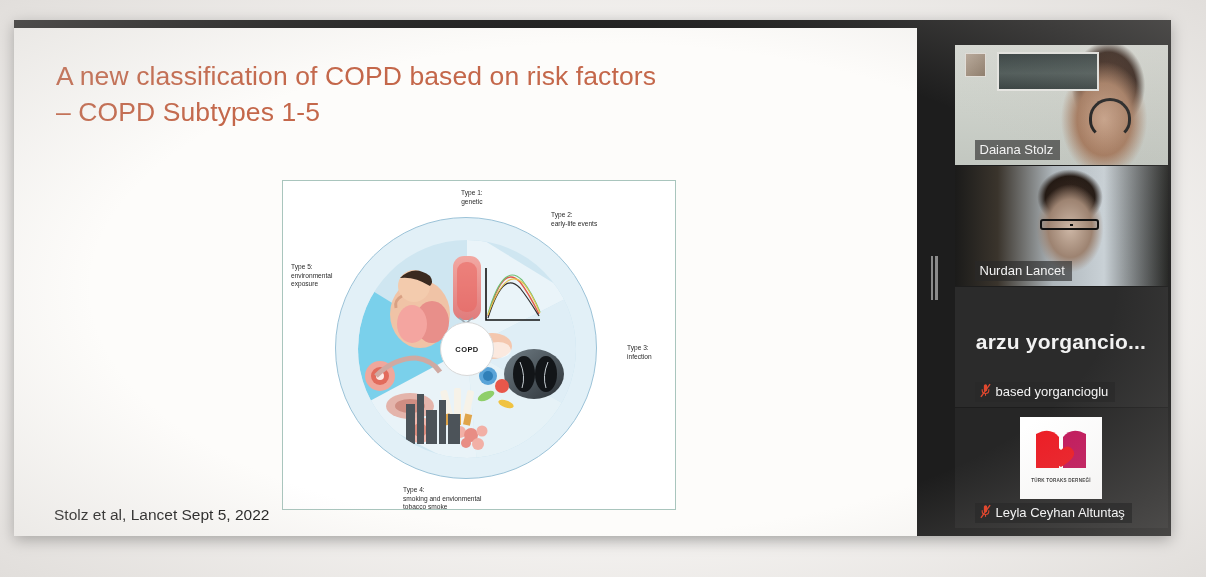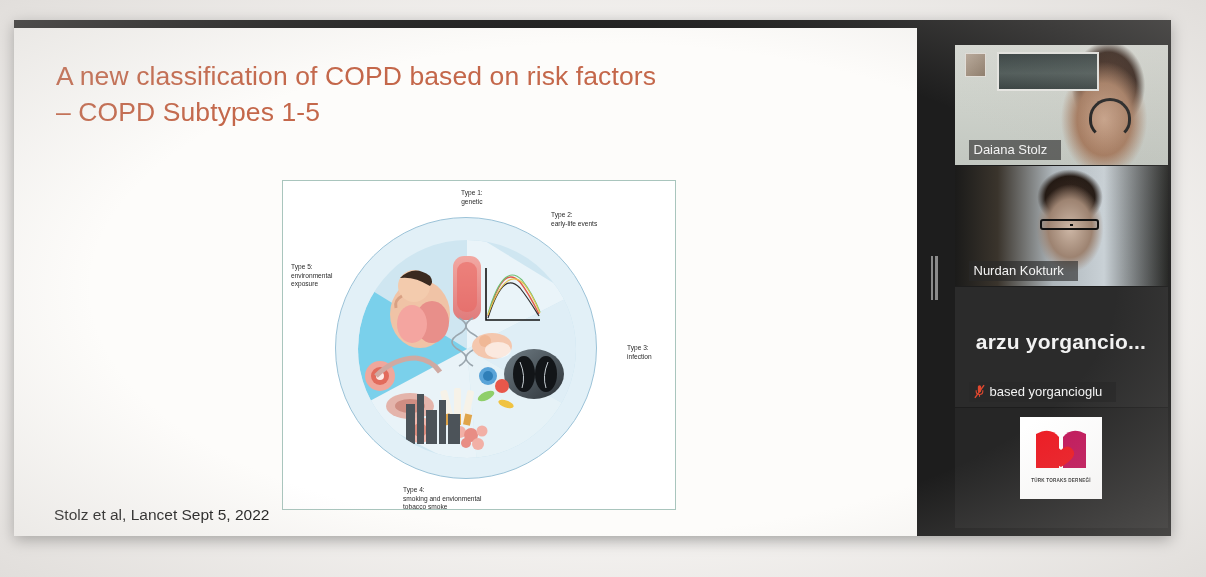--- a/index.html
+++ b/index.html
@@ -162,30 +162,30 @@
     position: relative;
     width: 213px; height: 120px;
     margin: 0 auto 1px auto;
     background: #2a2a2a;
     overflow: hidden;
   }
   .tile.active { outline: 3px solid #86e01e; outline-offset: -3px; }
 
   .tile-name {
     position: absolute;
-    left: 14px; bottom: 5px;
+    left: 20px; bottom: 5px;
     max-width: 200px;
     background: rgba(40,40,40,0.62);
     color: #f3f3f3;
     font-size: 13px;
     line-height: 17px;
-    padding: 1px 14px 2px 5px;
+    padding: 1px 7px 2px 5px;
     white-space: nowrap;
     overflow: hidden;
-    display: flex; align-items: center; gap: 5px;
+    display: flex; gap: 5px;
     z-index: 6;
   }
   .mic-muted { flex: 0 0 auto; width: 11px; height: 15px; display:block; }
 
   
   #tile-1-video {
     position:absolute; inset:0;
     background:
       radial-gradient(ellipse 60px 80px at 70% 62%, #c9a288 0%, #a57a5e 45%, rgba(80,55,40,0) 72%),
       radial-gradient(ellipse 46px 56px at 72% 34%, #4a2e20 0%, #2e1b12 60%, rgba(40,25,16,0) 80%),
@@ -389,20 +389,23 @@
                     <path d="M16 28 q -8 4 -6 12" stroke="#d9a184" stroke-width="3" fill="none"></path>
                   </g>
 
                   <g transform="translate(18,96)" fill="none" stroke="#cfa9a2" stroke-width="5">
                     <path d="M0 40 q 18 -18 40 -18"></path>
                     <path d="M40 22 q 16 2 24 14"></path>
                   </g>
                 </g>
               </svg>
 
+              <div id="copd-core">
+                <span>COPD</span>
+              </div>
             </div>
           </div>
 
           <div class="fig-label" id="lbl-t1">Type 1:
 genetic</div>
           <div class="fig-label" id="lbl-t2">Type 2:
 early-life events</div>
           <div class="fig-label" id="lbl-t3">Type 3:
 infection</div>
           <div class="fig-label" id="lbl-t4">Type 4:
@@ -436,21 +439,21 @@
         <div class="tile-name">
           <span>Daiana Stolz</span>
         </div>
       </div>
 
       <div class="tile">
         <div id="tile-2-video">
           <div id="tile-2-glasses"></div>
         </div>
         <div class="tile-name">
-          <span>Nurdan Kokturk</span>
+          <span>Nurdan Lancet</span>
         </div>
       </div>
 
       <div class="tile" id="tile-3">
         <div id="tile-3-initials">arzu  yorgancio...</div>
         <div class="tile-name">
           <svg class="mic-muted" viewBox="0 0 12 16">
             <path d="M6 1.3c1 0 1.8.8 1.8 1.8v4.2c0 1-.8 1.8-1.8 1.8S4.2 8.3 4.2 7.3V3.1c0-1 .8-1.8 1.8-1.8z" fill="#e0482f"></path>
             <path d="M2.4 6.6v1c0 2 1.6 3.6 3.6 3.6s3.6-1.6 3.6-3.6v-1" stroke="#e0482f" stroke-width="1.2" fill="none"></path>
             <path d="M6 11.2v2.6" stroke="#e0482f" stroke-width="1.2"></path>
@@ -462,17 +465,26 @@
 
       <div class="tile" id="tile-4">
         <div id="avatar-card">
           <svg id="avatar-logo" viewBox="0 0 58 52">
             <path d="M4 44 L4 10 Q18 2 27 13 L27 44 Z" fill="#ed1c24"></path>
             <path d="M54 44 L54 10 Q40 2 31 13 L31 44 Z" fill="#c2185b"></path>
             <path d="M29 26 q -7 -7 -12 0 q -5 7 12 17 q 17 -10 12 -17 q -5 -7 -12 0 z" fill="#ed1c24"></path>
           </svg>
           <div id="avatar-caption">TÜRK TORAKS DERNEĞİ</div>
         </div>
+        <div class="tile-name">
+          <svg class="mic-muted" viewBox="0 0 12 16">
+            <path d="M6 1.3c1 0 1.8.8 1.8 1.8v4.2c0 1-.8 1.8-1.8 1.8S4.2 8.3 4.2 7.3V3.1c0-1 .8-1.8 1.8-1.8z" fill="#e0482f"></path>
+            <path d="M2.4 6.6v1c0 2 1.6 3.6 3.6 3.6s3.6-1.6 3.6-3.6v-1" stroke="#e0482f" stroke-width="1.2" fill="none"></path>
+            <path d="M6 11.2v2.6" stroke="#e0482f" stroke-width="1.2"></path>
+            <path d="M1 15 L11 1" stroke="#e0482f" stroke-width="1.5"></path>
+          </svg>
+          <span>Leyla Ceyhan Altuntaş</span>
+        </div>
       </div>
 
     </div>
   </div>
 </div>
 
 </body></html>

